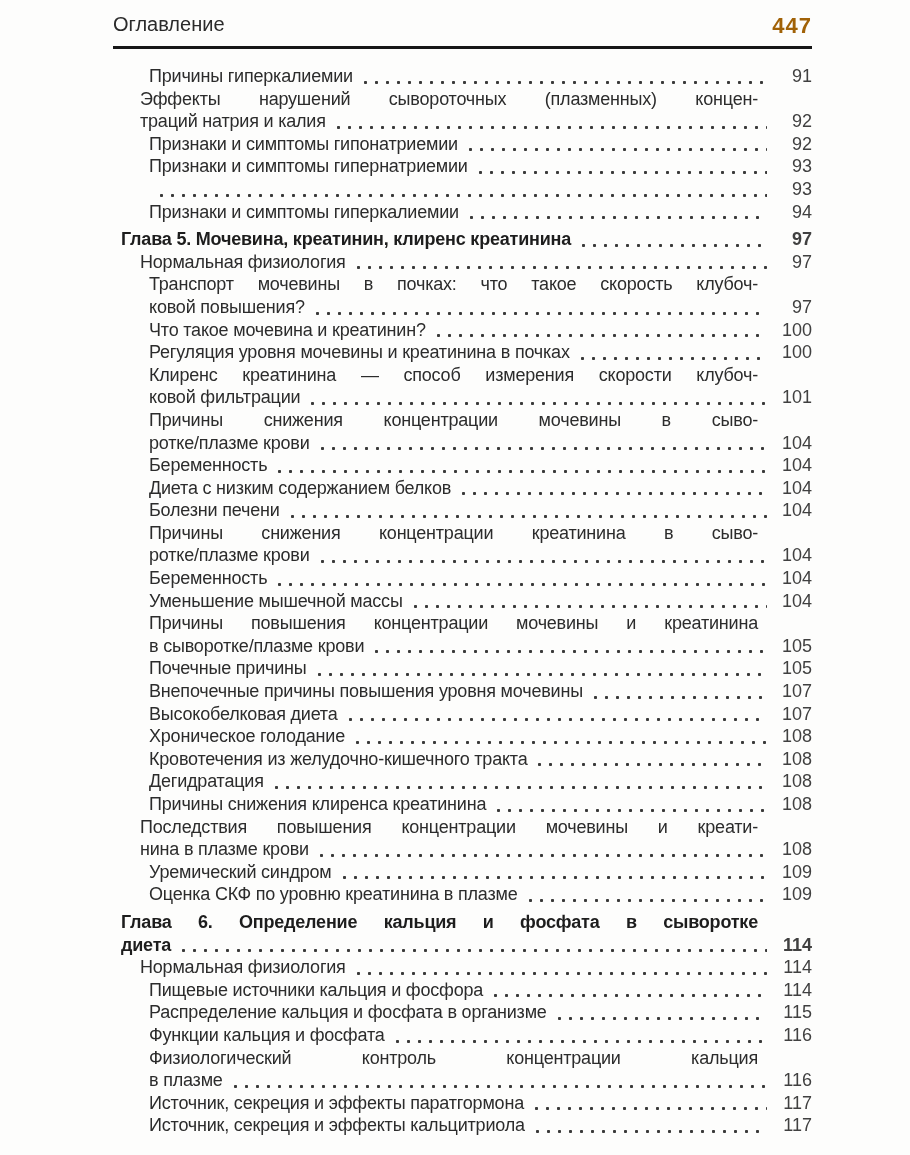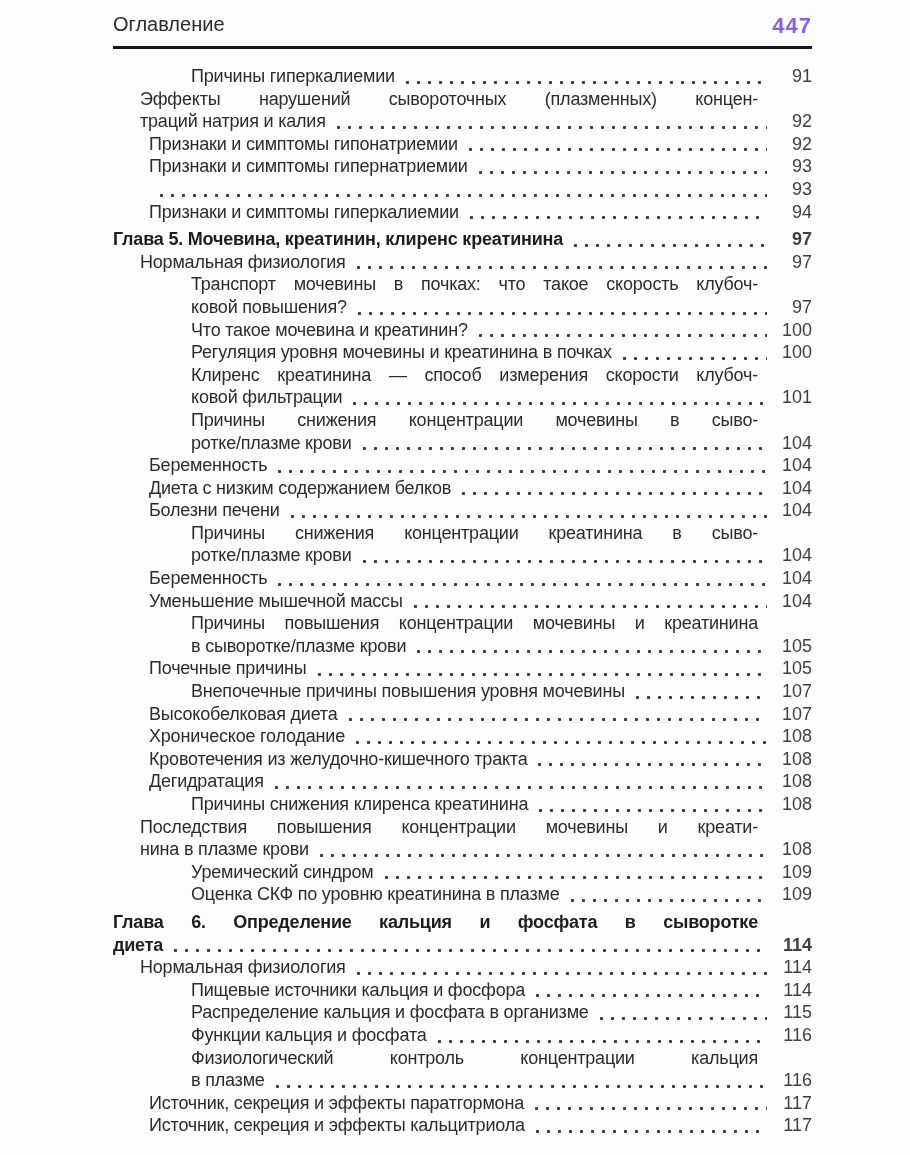--- a/index.html
+++ b/index.html
@@ -9,30 +9,30 @@
     font-family:"Liberation Sans","DejaVu Sans",sans-serif;
     color:#2c2c2c;
     overflow:hidden;
   }
   .page{padding:13px 98px 0 113px;}
   .page-header{
     display:flex;justify-content:space-between;align-items:flex-start;
     font-size:20px;color:#2b2b2b;
   }
   .header-page-number{
-    font-weight:700;font-size:22px;color:#8b5cf6;letter-spacing:1px;
+    font-weight:700;font-size:22px;color:#a16207;letter-spacing:1px;
   }
   .header-rule{height:3px;background:#171717;margin-top:7px;}
   .toc{
     margin-top:16px;
     font-size:18px;line-height:22.6px;letter-spacing:-0.2px;
   }
-  .toc-item.lvl0{margin-left:0;}
+  .toc-item.lvl0{margin-left:8px;}
   .toc-item.lvl1{margin-left:27px;}
-  .toc-item.lvl2{margin-left:78px;}
+  .toc-item.lvl2{margin-left:36px;}
   .toc-item.lvl3{margin-left:36px;}
   .toc-item.chapter{font-weight:700;color:#1d1d1d;margin-top:5px;}
   .cont-line{
     text-align:justify;
     text-align-last:justify;
     -moz-text-align-last:justify;
     margin-right:54px;
     white-space:normal;
   }
   .last-line{display:flex;}

